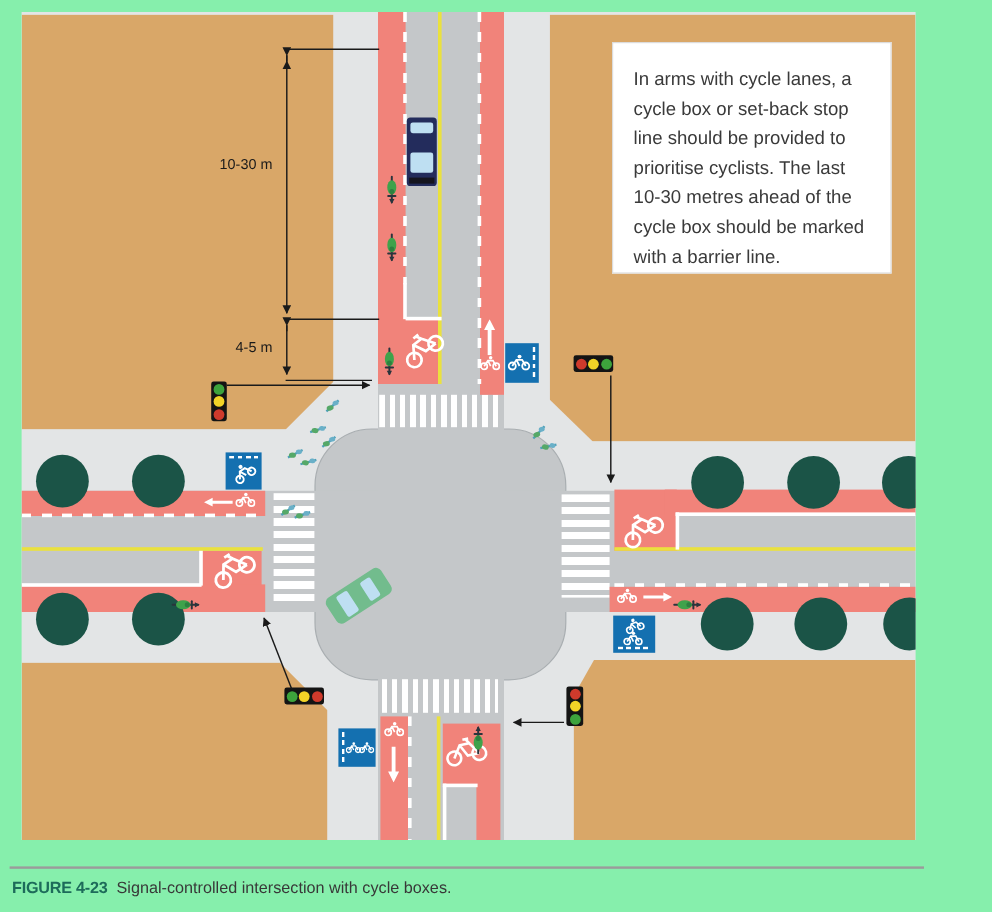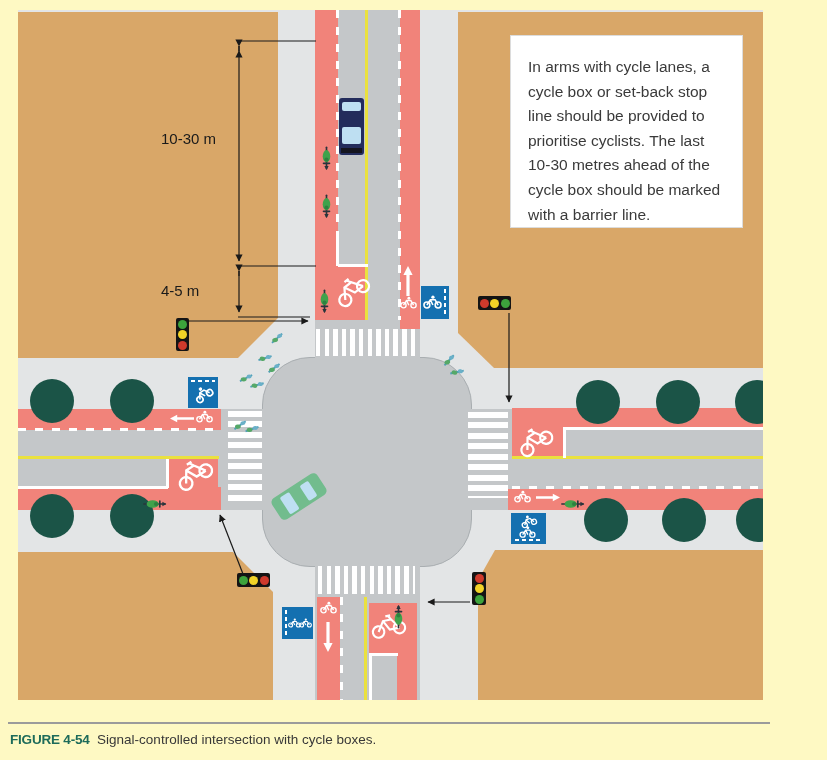--- a/index.html
+++ b/index.html
@@ -3,21 +3,21 @@
 <meta charset="utf-8">
 <style>
   :root{
     --building:#d9a768; --sidewalk:#e3e5e6; --road:#c4c7c9; --cycle_lane:#f1837a;
     --lane_yellow:#eae13e; --tree:#1b5447; --sign_blue:#1470b0;
     --traffic_red:#cf3a2c; --traffic_amber:#f2d327; --traffic_green:#3da33c;
     --truck:#232c5c; --car:#72bc8d; --glass:#bedff2; --cyclist_green:#3fa24b;
   }
   *{margin:0;padding:0;box-sizing:border-box}
   body{background:#fff;font-family:"Liberation Sans",sans-serif}
-  .page{position:relative;width:827px;height:760px;background:#fef9c3;overflow:hidden}
+  .page{position:relative;width:827px;height:760px;background:#86efac;overflow:hidden}
   .abs{position:absolute}
   #diagram{position:absolute;left:18px;top:10px;width:745px;height:690px;background:var(--sidewalk);overflow:hidden}
   .bldg{position:absolute;background:var(--building)}
   .road{position:absolute;background:var(--road)}
   .pink{position:absolute;background:var(--cycle_lane)}
   .yellow{position:absolute;background:var(--lane_yellow)}
   .wline{position:absolute;background:#fff}
   .dashv{position:absolute;width:2.5px;background:repeating-linear-gradient(180deg,#fff 0 8px,rgba(0,0,0,0) 8px 17px)}
   .dashh{position:absolute;height:2.5px;background:repeating-linear-gradient(90deg,#fff 0 8px,rgba(0,0,0,0) 8px 17px)}
   .zebraN{position:absolute;background:repeating-linear-gradient(90deg,#fff 0 4.5px,rgba(0,0,0,0) 4.5px 8.6px)}
@@ -29,21 +29,21 @@
   .tl{position:absolute;background:#141414;border-radius:2px;display:flex;align-items:center;justify-content:space-evenly}
   .tl.v{flex-direction:column}
   .tl i{display:block;width:9px;height:9px;border-radius:50%}
   .lamp-r{background:var(--traffic_red)} .lamp-a{background:var(--traffic_amber)} .lamp-g{background:var(--traffic_green)}
   .truck{position:absolute;background:var(--truck);border-radius:3px}
   .truck .win{position:absolute;background:var(--glass);border-radius:2px}
   .car{position:absolute;background:var(--car);border-radius:5px}
   .car .win{position:absolute;background:var(--glass);border-radius:2px}
   .note{position:absolute;background:#fff;border:1px solid #dcdcdc;color:#3a3a3a;
         font-size:15.5px;line-height:24.6px;padding:19px 12px 0 17px}
-  .dimlab{position:absolute;font-size:15px;color:#1a1a1a;}
+  .dimlab{position:absolute;font-size:12px;color:#1a1a1a;text-align:right}
   .rule{position:absolute;background:#9b9b9b}
   .caption{position:absolute;font-size:13.5px;color:#383838}
   .caption b{color:#1d6b5a;font-weight:bold;letter-spacing:-0.2px}
   svg.u{position:absolute;overflow:visible}
 </style>
 </head>
 <body>
 
 <svg width="0" height="0" style="position:absolute">
   <defs>
@@ -316,16 +316,16 @@
         <path d="M171 311 H290" marker-end="url(#arr)"></path>
         <path d="M491 303 V392" marker-end="url(#arr)"></path>
         <path d="M225 564 L202 505" marker-end="url(#arr)"></path>
         <path d="M452 592 H410" marker-end="url(#arr)"></path>
       </g>
     </svg>
   </div>
 
   <div class="rule" style="left:8px;top:722px;width:762px;height:2px"></div>
   <div class="caption" style="left:10px;top:732px">
-    <b>FIGURE 4-54</b>&nbsp;
+    <b>FIGURE 4-23</b>&nbsp;
     <span>Signal-controlled intersection with cycle boxes.</span>
   </div>
 </div>
 
 </body></html>

